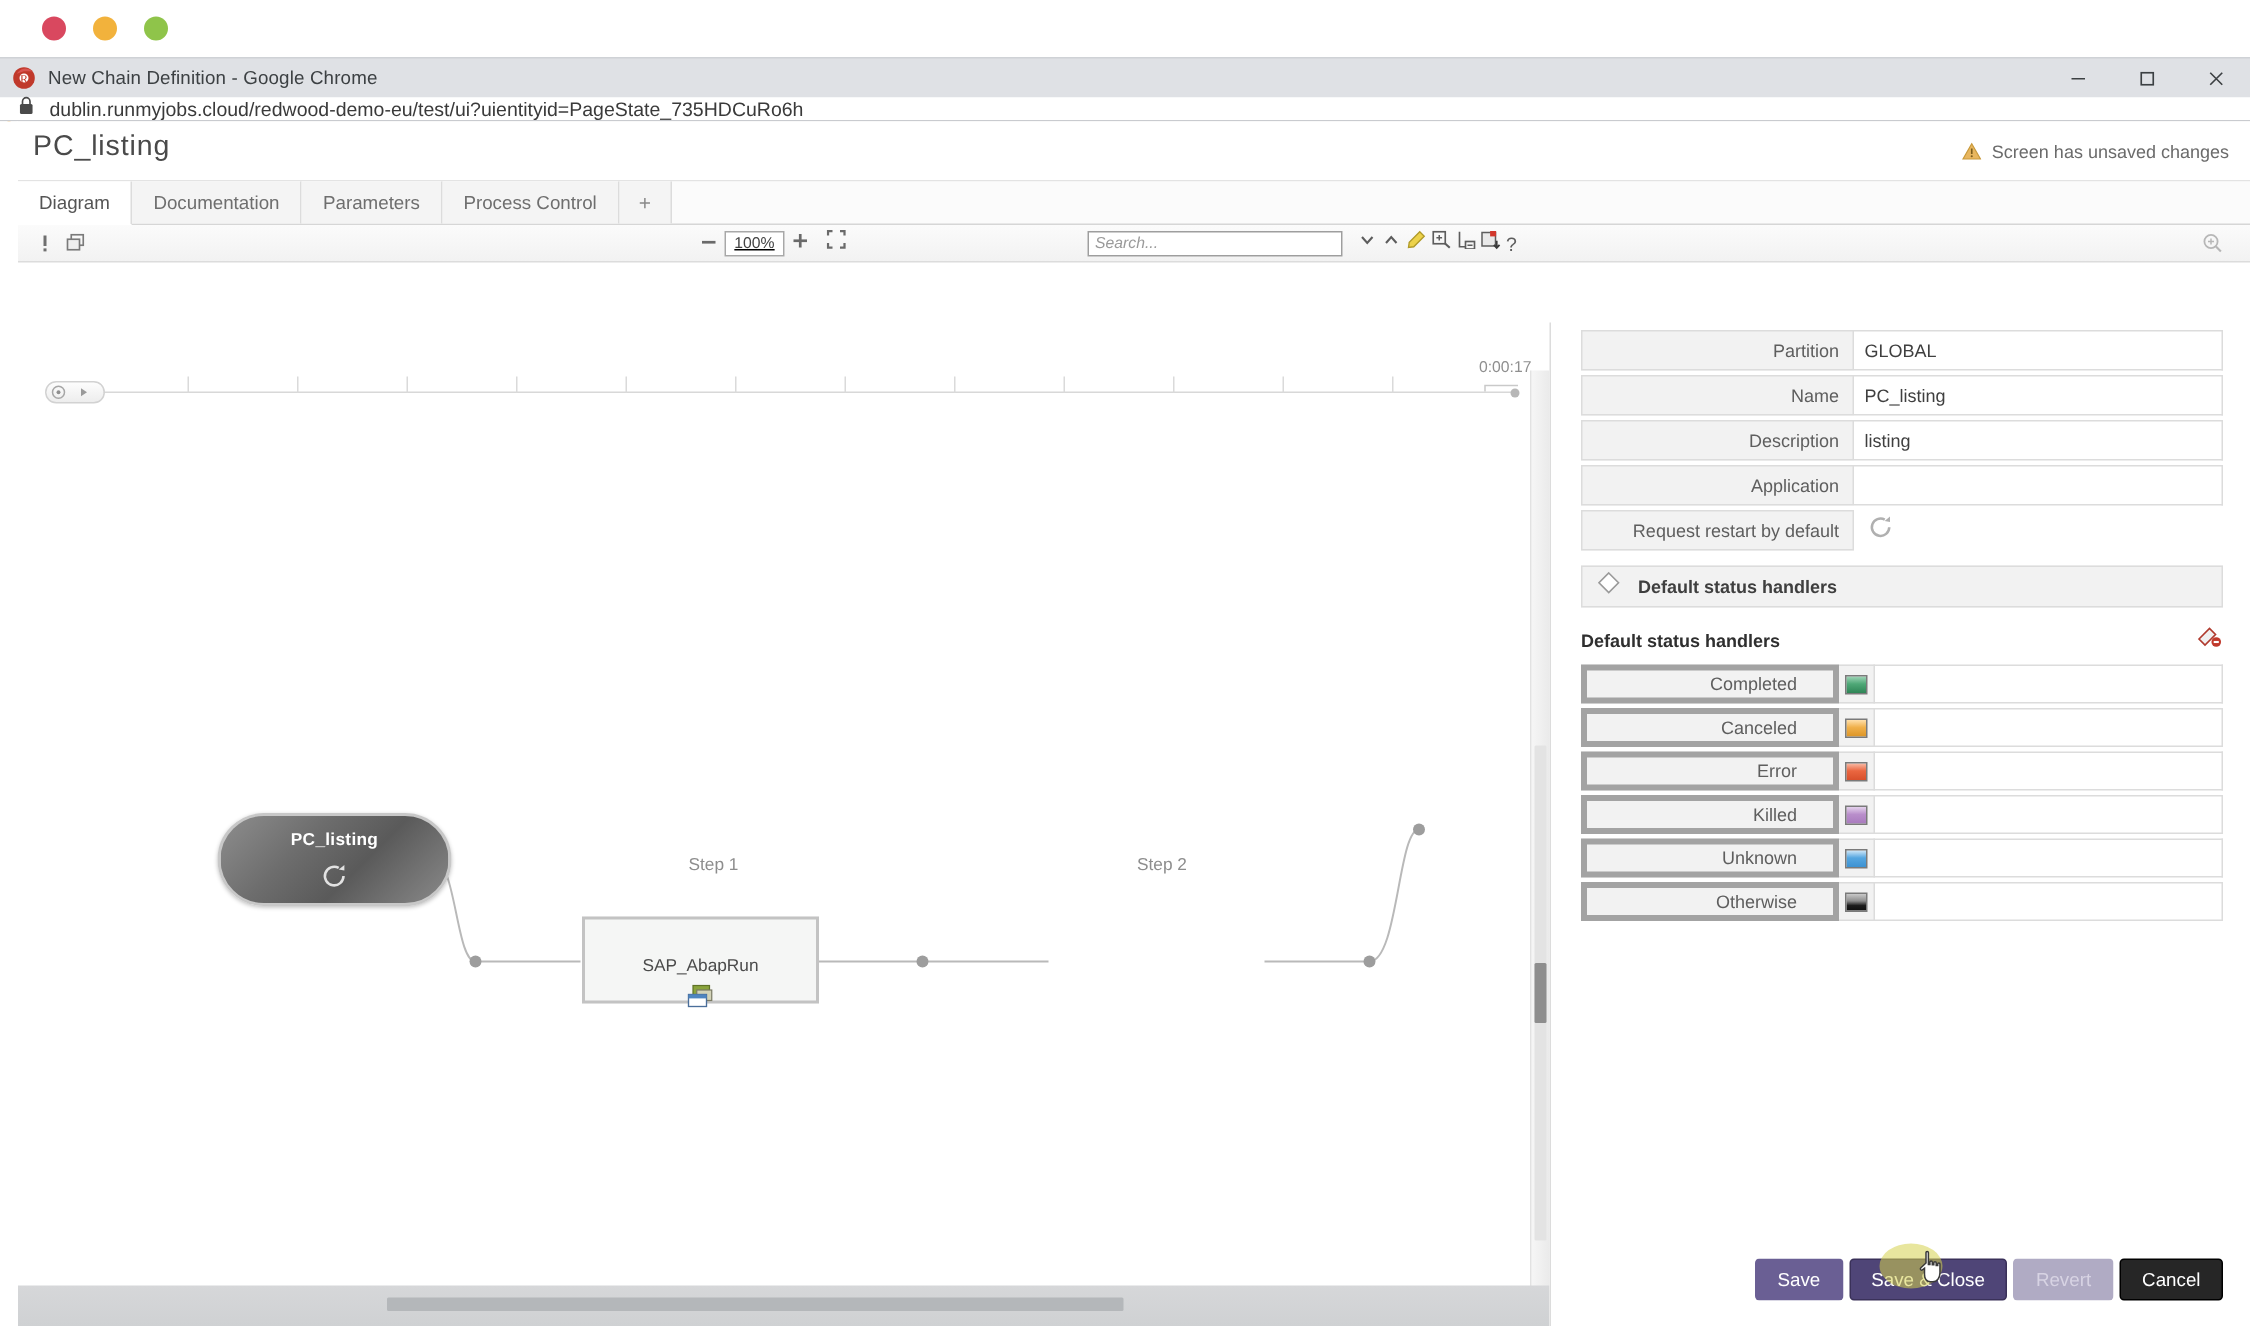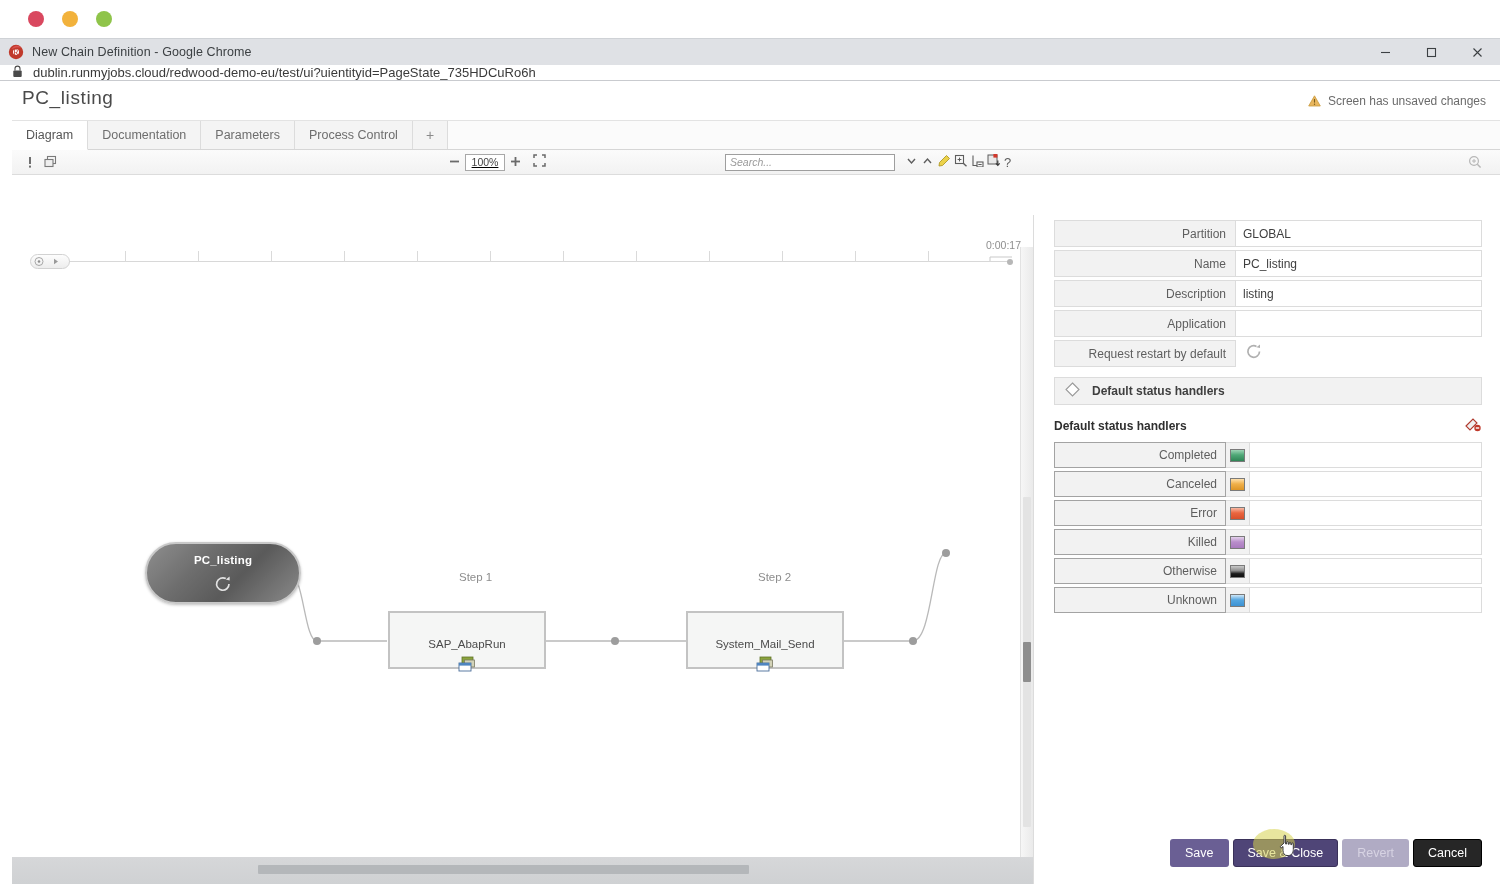--- a/index.html
+++ b/index.html
@@ -90,21 +90,21 @@
 
   
   .dtoolbar {
     position:relative; margin-left:12px; height:25px;
     background:linear-gradient(#fbfbfb,#f2f2f2);
     border-bottom:1px solid #dcdcdc;
     display:flex; align-items:center;
   }
   .tb-ico { width:20px; height:20px; display:flex; align-items:center;
     justify-content:center; color:#6f6f6f; flex:none; }
-  .zoom-group { position:absolute; left:437px; display:flex; align-items:center; gap:5px;text-decoration:underline; }
+  .zoom-group { position:absolute; left:455px; display:flex; align-items:center; gap:5px;text-decoration:underline; }
   .zoom-pct {
     width:40px; height:17px; background:#fff; border:1px solid #a8a8a8;
     font-size:10.5px; color:#444; text-align:center; line-height:15px;
   }
   .search-group { position:absolute; left:713px; display:flex; align-items:center; gap:3px; }
   .search-box {
     width:170px; height:17px; background:#fff; border:1px solid #9e9e9e;
     font-size:10.5px; color:#9a9a9a; padding:0 4px; line-height:15px; font-style:italic;
     font-family:"Liberation Sans", sans-serif;
   }
@@ -206,23 +206,23 @@
   .section-bar-title { font-size:12px; color:#3f3f3f; font-weight:bold; }
 
   .handlers-head {
     display:flex; align-items:center; justify-content:space-between;
     margin-top:11px; margin-bottom:6px;
   }
   .handlers-head-title { font-size:12px; color:#2f2f2f; font-weight:bold; }
 
   .h-row { display:flex; height:26px; margin-bottom:3px; }
   .h-label {
-    width:172px; background:#f2f2f2; border:1px solid #a3a3a3;
+    width:172px; background:#f2f2f2; border:4px solid #a3a3a3;
     display:flex; align-items:center; justify-content:flex-end;
-    padding-right:8px; font-size:12px; color:#5e5e5e;
+    padding-right:24px; font-size:12px; color:#5e5e5e;
   }
   .h-swatchcell {
     width:24px; background:#f2f2f2; border:1px solid #dcdcdc; border-left:none;
     display:flex; align-items:center; justify-content:center;
   }
   .h-swatch { width:15px; height:13px; border:1px solid #7a7a7a; }
   .h-input {
     flex:1; background:#fff; border:1px solid #dcdcdc; border-left:none;
   }
 
@@ -480,31 +480,20 @@
           <svg width="20" height="17" viewBox="0 0 20 17">
             <rect x="5" y="1" width="11" height="7" fill="#8aa43c" stroke="#5f7227" stroke-width=".8"></rect>
             <rect x="7.5" y="4" width="10" height="7" fill="#d3d3b8" stroke="#7a7a63" stroke-width=".8"></rect>
             <rect x="2" y="7" width="12" height="8" fill="#ffffff" stroke="#4a6e9a" stroke-width=".9"></rect>
             <rect x="2" y="7" width="12" height="2.6" fill="#4f85c0"></rect>
           </svg>
         </span>
       </div>
 
       <div class="step-label" style="left:746px;top:298px;">Step 2</div>
-      <div class="step-box" style="left:674px;top:338px;">
-        <span class="step-box-label">System_Mail_Send</span>
-        <span class="step-ico">
-          <svg width="20" height="17" viewBox="0 0 20 17">
-            <rect x="5" y="1" width="11" height="7" fill="#8aa43c" stroke="#5f7227" stroke-width=".8"></rect>
-            <rect x="7.5" y="4" width="10" height="7" fill="#d3d3b8" stroke="#7a7a63" stroke-width=".8"></rect>
-            <rect x="2" y="7" width="12" height="8" fill="#ffffff" stroke="#4a6e9a" stroke-width=".9"></rect>
-            <rect x="2" y="7" width="12" height="2.6" fill="#4f85c0"></rect>
-          </svg>
-        </span>
-      </div>
 
       <div class="edge-dot" style="left:301px;top:364px;"></div>
       <div class="edge-dot" style="left:599px;top:364px;"></div>
       <div class="edge-dot" style="left:897px;top:364px;"></div>
       <div class="edge-dot" style="left:930px;top:276px;"></div>
     </div>
 
     <div class="vscroll">
       <div class="vscroll-track"></div>
       <div class="vscroll-thumb"></div>
@@ -595,31 +584,31 @@
 
     <div class="h-row">
       <div class="h-label">Killed</div>
       <div class="h-swatchcell">
         <span class="h-swatch" style="background:linear-gradient(#e4d2ec 0%,#b98ecb 45%,#a97bbe 100%);"></span>
       </div>
       <div class="h-input"></div>
     </div>
 
     <div class="h-row">
+      <div class="h-label">Unknown</div>
+      <div class="h-swatchcell">
+        <span class="h-swatch" style="background:linear-gradient(#cfe7f8 0%,#55a6e0 45%,#3d92d2 100%);"></span>
+      </div>
+      <div class="h-input"></div>
+    </div>
+
+    <div class="h-row">
       <div class="h-label">Otherwise</div>
       <div class="h-swatchcell">
         <span class="h-swatch" style="background:linear-gradient(#c9c9c9 0%,#8e8e8e 42%,#1d1d1d 70%,#101010 100%);"></span>
-      </div>
-      <div class="h-input"></div>
-    </div>
-
-    <div class="h-row">
-      <div class="h-label">Unknown</div>
-      <div class="h-swatchcell">
-        <span class="h-swatch" style="background:linear-gradient(#cfe7f8 0%,#55a6e0 45%,#3d92d2 100%);"></span>
       </div>
       <div class="h-input"></div>
     </div>
   </div>
 
   <div class="actionbar">
     <div class="btn btn-save">
       <span>Save</span>
     </div>
     <div class="btn btn-saveclose">

